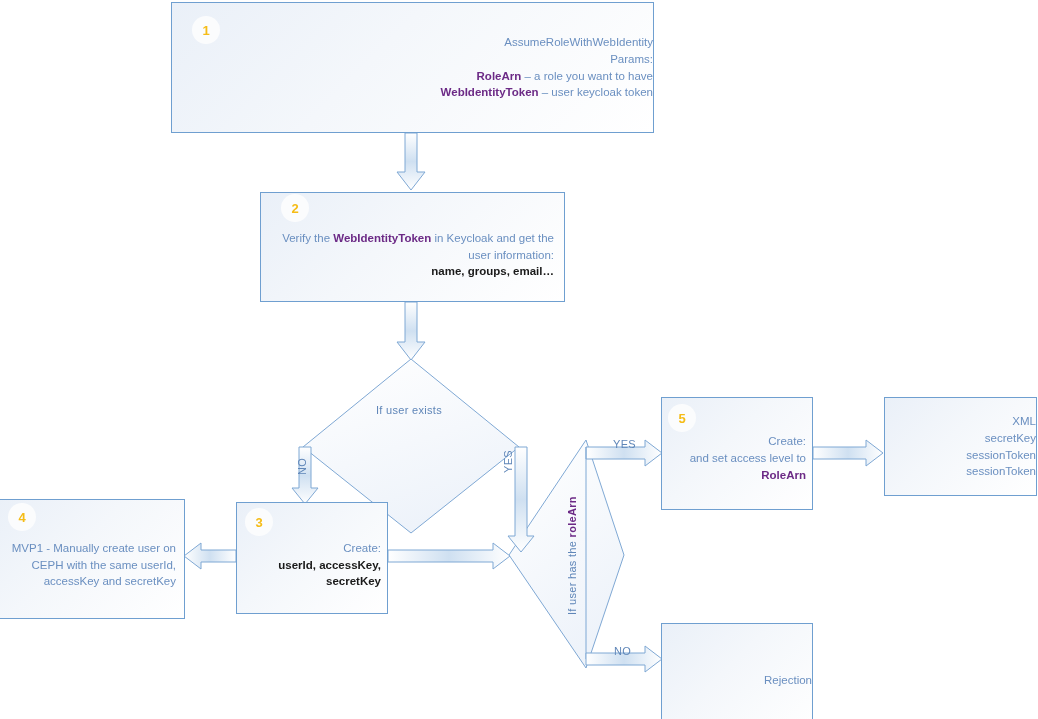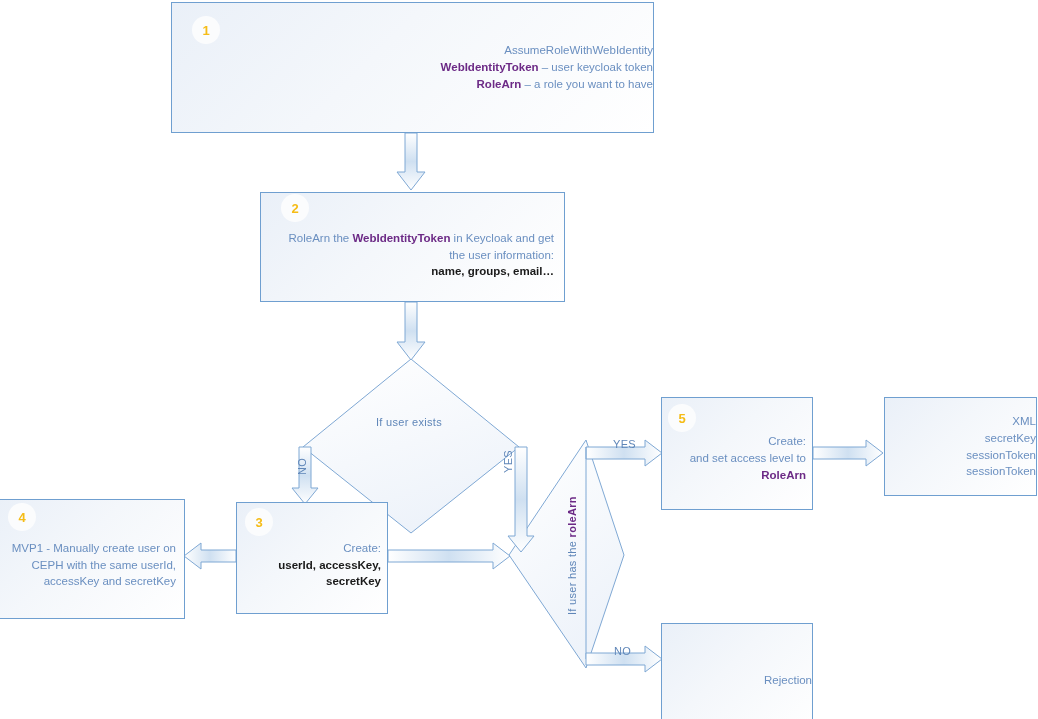--- a/index.html
+++ b/index.html
@@ -79,21 +79,21 @@
 
   .edge-label {
     position: absolute;
     font-size: 11px;
     color: #5f86b8;
     white-space: nowrap;
     letter-spacing: 0.3px;
   }
   .rot90 { transform: rotate(-90deg); transform-origin: left top; }
 
-  #lbl-if-user-exists { left: 376px; top: 416px; }
+  #lbl-if-user-exists { left: 376px; top: 404px; }
   #lbl-no-left   { left: 296px; top: 475px; }
   #lbl-yes-right { left: 502px; top: 473px; }
   #lbl-yes-top   { left: 613px; top: 438px; }
   #lbl-no-bottom { left: 614px; top: 645px; }
   #lbl-if-rolearn { left: 566px; top: 615px; }
 </style>
 </head>
 <body>
 
 <div id="canvas">
@@ -136,34 +136,35 @@
     <line x1="586" y1="447" x2="586" y2="659" stroke="#7fa8d4" stroke-width="1"></line>
 
     <path d="M586,653 L645,653 L645,646 L662,659 L645,672 L645,665 L586,665 Z" fill="url(#arrowFillH)" stroke="#7fa8d4" stroke-width="1"></path>
 
     <path d="M813,447 L866,447 L866,440 L883,453 L866,466 L866,459 L813,459 Z" fill="url(#arrowFillH)" stroke="#7fa8d4" stroke-width="1"></path>
   </svg>
 
   <div class="node" id="node1">
     <div class="body">
       <div>AssumeRoleWithWebIdentity</div>
+      <div>Params:</div>
+      <div>
+        <span class="b-purple">RoleArn</span><span> – a role you want to have</span>
+      </div>
       <div>
         <span class="b-purple">WebIdentityToken</span><span> – user keycloak token</span>
       </div>
-      <div>
-        <span class="b-purple">RoleArn</span><span> – a role you want to have</span>
-      </div>
     </div>
   </div>
   <div class="badge" id="badge1">1</div>
 
   <div class="node" id="node2">
     <div class="body" style="padding:0 10px;">
       <div style="margin-top:16px;">
-        <span>RoleArn the </span><span class="b-purple">WebIdentityToken</span><span> in Keycloak and get the user information:</span>
+        <span>Verify the </span><span class="b-purple">WebIdentityToken</span><span> in Keycloak and get the user information:</span>
       </div>
       <div class="b-black">name, groups, email…</div>
     </div>
   </div>
   <div class="badge" id="badge2">2</div>
 
   <div class="node" id="node3">
     <div class="body" style="padding:0 6px;">
       <div style="margin-top:14px;">Create:</div>
       <div class="b-black">userId, accessKey, secretKey</div>

